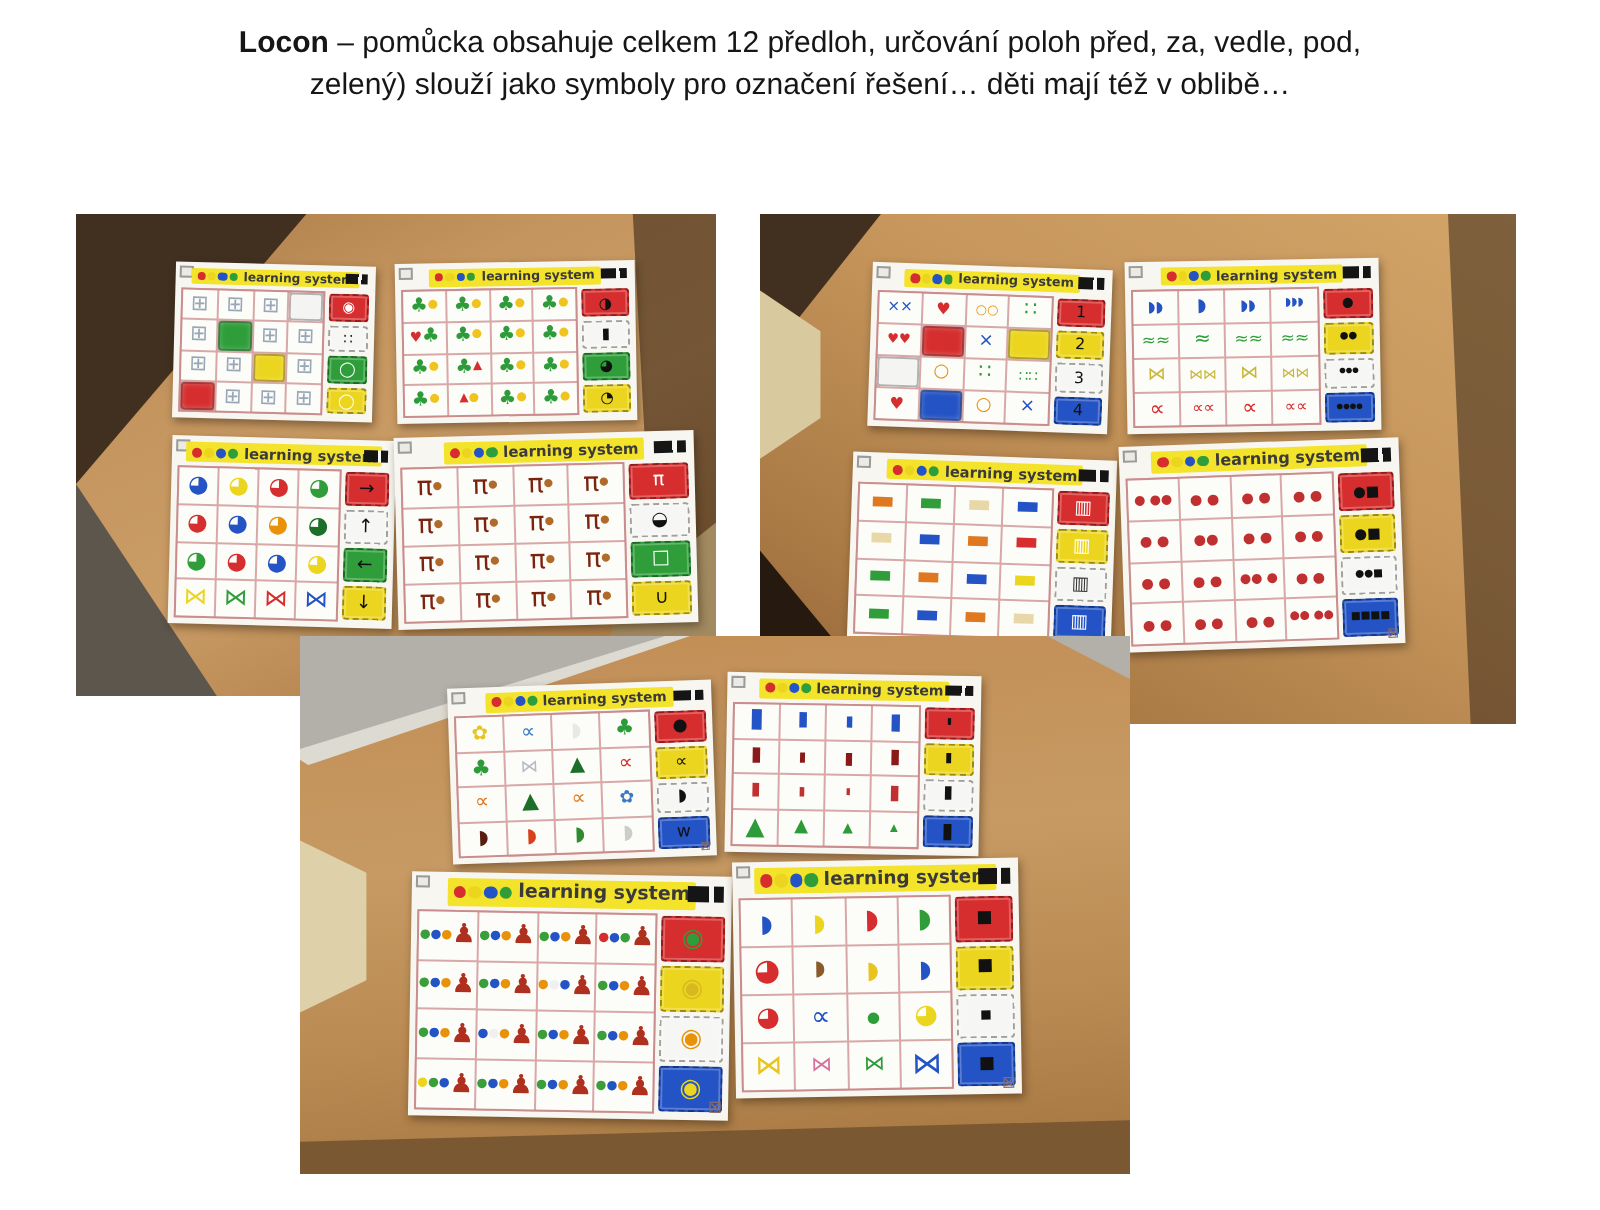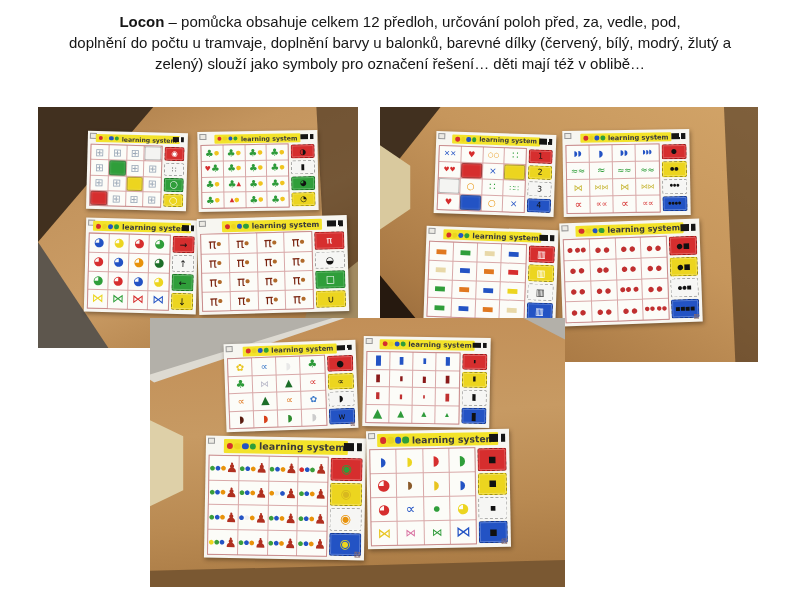--- a/index.html
+++ b/index.html
@@ -39,21 +39,20 @@
         border:1px dashed rgba(0,0,0,.35);box-shadow:inset 0 0 0 1px rgba(255,255,255,.25);
         line-height:1;overflow:hidden;}
   .xbox{position:absolute;right:3px;bottom:1px;color:#8a6a6a;}
 </style>
 </head>
 <body>
 
 <div class="page">
   <div class="intro">
     <div class="intro-line"><b>Locon</b><span> – pomůcka obsahuje celkem 12 předloh, určování poloh před, za, vedle, pod,</span></div>
-    <div class="intro-line">doplnění do počtu u tramvaje, doplnění barvy u balonků, barevné dílky (červený, bílý, modrý, žlutý a</div>
     <div class="intro-line">zelený) slouží jako symboly pro označení řešení… děti mají též v oblibě…</div>
   </div>
   <div class="photo photo1" style="left: 38px; top: 107px; width: 320px; height: 241px; z-index: 1;">
       <div class="shape" style="clip-path: polygon(0px 0px, 36% 0px, 0px 56%); background: rgb(65, 48, 31);"></div>
       <div class="shape" style="clip-path: polygon(0px 56%, 22% 100%, 0px 100%); background: rgb(93, 86, 77);"></div>
       <div class="shape" style="clip-path: polygon(87% 0px, 100% 0px, 100% 100%, 91% 100%); background: rgba(58, 40, 24, 0.6);"></div>
       <div class="shape" style="clip-path: polygon(85% 80%, 100% 64%, 100% 100%, 81% 100%); background: rgb(161, 138, 96);"></div>
       <div class="card" style="left: 49px; top: 25px; width: 100px; height: 78px; transform: rotate(1.5deg);">
         <div class="card-head" style="height: 10.14px;">
           <div class="head-strip" style="font-size: 6.084px;">

